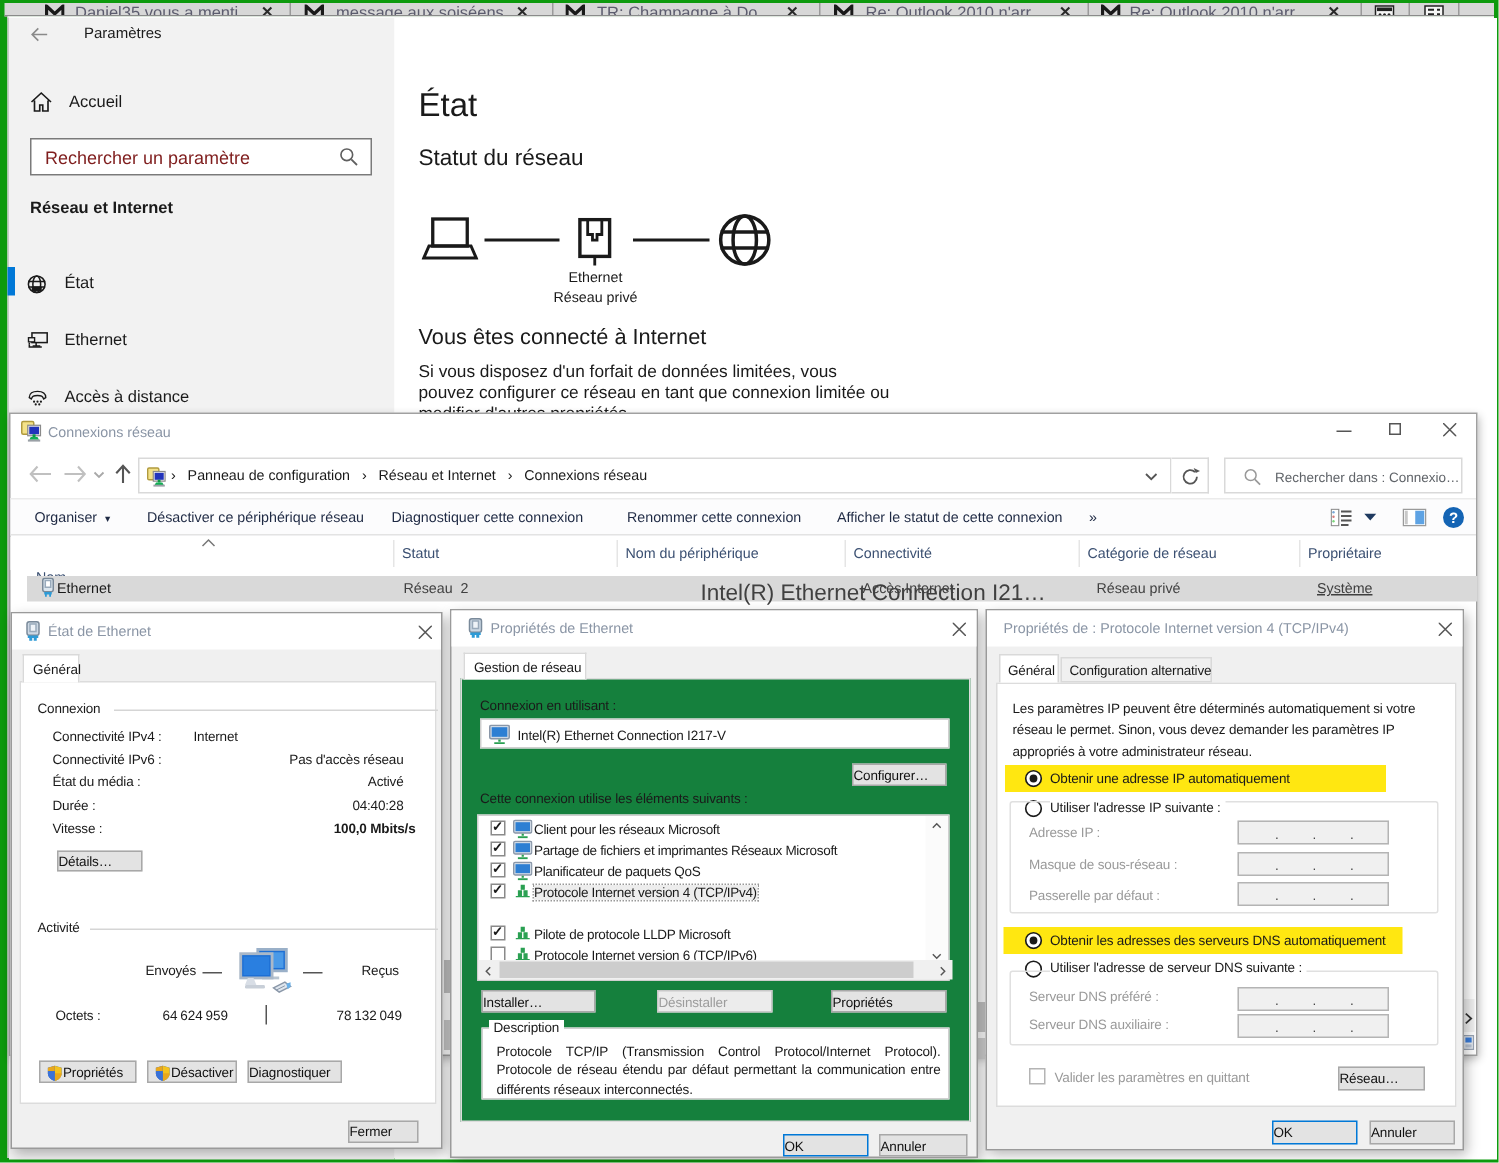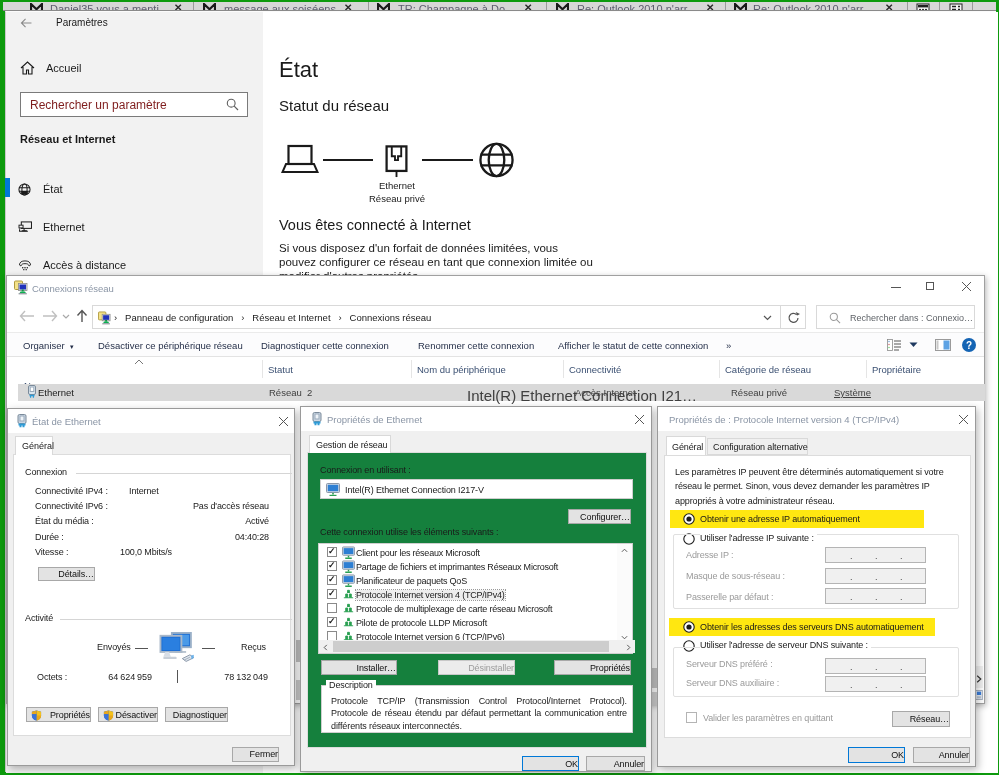--- a/index.html
+++ b/index.html
@@ -14,21 +14,21 @@
 .tsep { position:absolute; top:0; width:1px; height:10px; background:#9a9a9a; }
 
 #settings { left:5px; top:11px; width:991px; height:761px; background:#fff; border-left:1px solid #c9c9c9; border-top:1px solid #fbfbfb; }
 #sidebar { left:0; top:0; width:257px; height:761px; background:#f2f2f2; }
 #accent { left:-1px; top:166px; width:5px; height:19px; background:#0078d7; }
 
 #explorer { left:6px; top:275px; width:979px; height:429px; background:#fff; border:1px solid #a0a0a0; box-shadow:1px 2px 6px rgba(0,0,0,.3); }
 
 .dlg { background:#f0f0f0; border:1px solid #9a9a9a; box-shadow:2px 3px 8px rgba(0,0,0,.28); }
 .dtitle { position:absolute; left:0; top:0; right:0; height:22px; background:#f0f0f0; }
-.btn { position:absolute; background:#e3e3e3; border:1px solid #a8a8a8; font-size:9px; color:#111; text-align:right; letter-spacing:-0.1px; }
+.btn { position:absolute; background:#e3e3e3; border:1px solid #a8a8a8; font-size:9px; color:#111; text-align:left; letter-spacing:-0.1px; }
 .li { position:absolute; left:0; height:14px; width:300px; }
 .dtext { font-size:9px; letter-spacing:-0.12px; color:#1a1a1a; }
 .cb { position:absolute; left:8px; top:1px; width:10px; height:10px; background:#fff; border:1px solid #8a8a8a; }
 .cb i { position:absolute; left:0px; top:-2px; font-style:normal; font-size:9px; font-weight:bold; color:#1a1a1a; }
 .mi { position:absolute; left:23px; top:0px; width:13px; height:13px; }
 .ipbox { width:101px; height:16px; background:#f0f0f0; border:1px solid #b4b4b4; }
 .ipbox i { font-style:normal; font-size:9px; color:#444; position:absolute; top:3px; }
 .ipbox i:nth-child(1){left:24px;} .ipbox i:nth-child(2){left:49px;} .ipbox i:nth-child(3){left:74px;}
 .lt { position:absolute; left:37px; top:2px; font-size:9px; letter-spacing:-0.22px; color:#1a1a1a; white-space:nowrap; }
 </style>
@@ -257,21 +257,21 @@
     <svg class="abs" style="left:9px;top:1px;width:10px;height:15px" viewBox="0 0 10 15">
         <rect x="1.5" y="0.5" width="7" height="9" rx="1.5" fill="#dce6ee" stroke="#7a8a9a"></rect>
         <rect x="3.2" y="2" width="3.6" height="4.5" fill="#fff" stroke="#9ab"></rect>
         <path d="M2.5 10.5h5M3 12h1.2M5.8 12h1.2" stroke="#2e9bd6" stroke-width="1.6"></path>
       </svg>
     <div class="abs" style="left:20px;top:3px;font-size:9.5px;color:#1a1a1a;">Ethernet</div>
     <div class="abs" style="left:251px;top:3px;font-size:9.5px;color:#404040;">Réseau&nbsp; 2</div>
     <div class="abs" style="left:405px;top:3px;font-size:15px;color:#404040;margin-left:44px;">Intel(R) Ethernet Connection I21…</div>
     <div class="abs" style="left:557px;top:3px;font-size:9.5px;color:#404040;">Accès Internet</div>
     <div class="abs" style="left:713px;top:3px;font-size:9.5px;color:#404040;">Réseau privé</div>
-    <div class="abs" style="left:816px;top:3px;font-size:9.5px;color:#404040;text-decoration:underline;">Système</div>
+    <div class="abs" style="left:860px;top:3px;font-size:9.5px;color:#404040;text-decoration:underline;">Système</div>
   </div>
 
   <div class="abs" style="left:962px;top:390px;width:14px;height:22px;background:#f0f0f0;"></div>
   <svg class="abs" style="left:969px;top:399px;width:6px;height:8px" viewBox="0 0 8 11">
       <path d="M1.5 1 6.5 5.5 1.5 10" fill="none" stroke="#333" stroke-width="1.6"></path>
     </svg>
   <svg class="abs" style="left:968px;top:414px;width:8px;height:10px" viewBox="0 0 9 12">
       <rect x="0.5" y="0.5" width="8" height="11" fill="#e8ecf2" stroke="#9aa5b5"></rect>
       <rect x="2" y="2" width="5" height="4" fill="#3a7edc"></rect>
       <rect x="2" y="7.5" width="5" height="2.5" fill="#b8c4d4"></rect>
@@ -305,21 +305,21 @@
     <div class="abs" style="left:62px;top:18px;width:216px;height:1px;background:#d5d5d5;"></div>
     <div class="abs dtext" style="left:21px;top:31px;">Connectivité IPv4 :</div>
     <div class="abs dtext" style="left:115px;top:31px;width:140px;text-align:left;">Internet</div>
     <div class="abs dtext" style="left:21px;top:46px;">Connectivité IPv6 :</div>
     <div class="abs dtext" style="left:115px;top:46px;width:140px;text-align:right;">Pas d'accès réseau</div>
     <div class="abs dtext" style="left:21px;top:61px;">État du média :</div>
     <div class="abs dtext" style="left:115px;top:61px;width:140px;text-align:right;">Activé</div>
     <div class="abs dtext" style="left:21px;top:77px;">Durée :</div>
     <div class="abs dtext" style="left:115px;top:77px;width:140px;text-align:right;">04:40:28</div>
     <div class="abs dtext" style="left:21px;top:92px;">Vitesse :</div>
-    <div class="abs dtext" style="left:106px;top:92px;width:140px;">100,0 Mbits/s</div>
+    <div class="abs dtext" style="left:123px;top:92px;width:140px;text-align:right;font-weight:bold;">100,0 Mbits/s</div>
     <div class="btn" style="left:24px;top:112px;width:57px;height:14px;line-height:13px;">Détails…</div>
 
     <div class="abs dtext" style="left:11px;top:158px;">Activité</div>
     <div class="abs" style="left:46px;top:164px;width:232px;height:1px;background:#d5d5d5;"></div>
     <div class="abs dtext" style="left:83px;top:187px;">Envoyés</div>
     <div class="abs" style="left:121px;top:193px;width:13px;height:1px;background:#555;"></div>
     <svg class="abs" style="left:145px;top:177px;width:40px;height:38px" viewBox="0 0 41 40">
       <rect x="13" y="1" width="20" height="15" fill="#1d6fd4" stroke="#9ab0c8" stroke-width="2"></rect>
       <rect x="15" y="3" width="16" height="11" fill="#4a9ae8"></rect>
       <path d="M21 16l2 4h-6l1-4z" fill="#c8d4e0"></path>
@@ -421,27 +421,20 @@
           </div>
         <div class="li" style="top:44px;">
             <span class="cb">
               <i>✓</i>
             </span>
             <svg class="mi" viewBox="0 0 14 13">
               <path d="M2 10h10M4 10V6h2v4M8 10V6h2v4M6 5V2h2v3" fill="#2aa052" stroke="#2aa052"></path>
             </svg>
             <span class="lt" style="background:#ededed;outline:1px dotted #999;">Protocole Internet version 4 (TCP/IPv4)</span>
           </div>
-        <div class="li" style="top:58px;">
-            <span class="cb"></span>
-            <svg class="mi" viewBox="0 0 14 13">
-              <path d="M2 10h10M4 10V6h2v4M8 10V6h2v4M6 5V2h2v3" fill="#2aa052" stroke="#2aa052"></path>
-            </svg>
-            <span class="lt">Protocole de multiplexage de carte réseau Microsoft</span>
-          </div>
         <div class="li" style="top:72px;">
             <span class="cb">
               <i>✓</i>
             </span>
             <svg class="mi" viewBox="0 0 14 13">
               <path d="M2 10h10M4 10V6h2v4M8 10V6h2v4M6 5V2h2v3" fill="#2aa052" stroke="#2aa052"></path>
             </svg>
             <span class="lt">Pilote de protocole LLDP Microsoft</span>
           </div>
         <div class="li" style="top:86px;">

